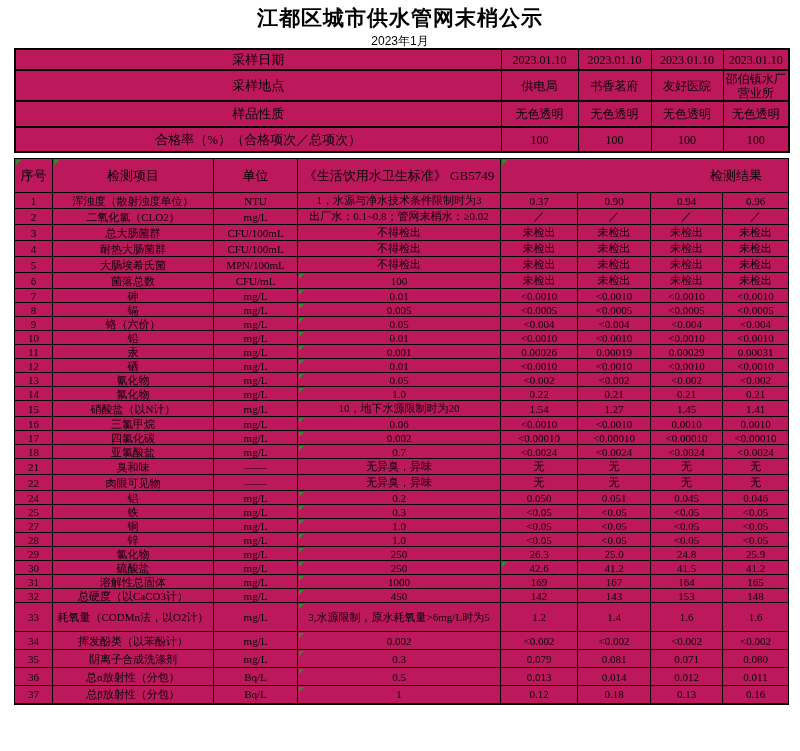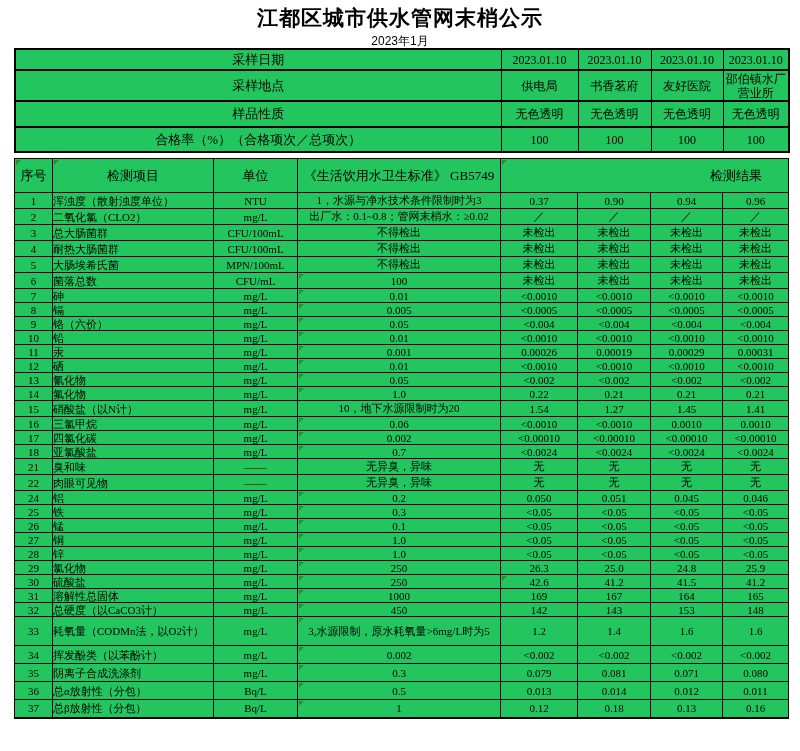--- a/index.html
+++ b/index.html
@@ -6,42 +6,42 @@
   body{width:800px;height:751px;background:#fff;color:#000;
        font-family:"Liberation Serif","DejaVu Serif",serif}
   #screen{position:relative;width:800px;height:751px;background:#fff;overflow:hidden}
 
   #page-title{position:absolute;top:4px;left:0;width:100%;text-align:center;
     font-size:21px;font-weight:bold;letter-spacing:1px;
     font-family:"Liberation Sans","DejaVu Sans",sans-serif}
   #page-subtitle{position:absolute;top:33px;left:0;width:100%;text-align:center;
     font-size:12px;font-family:"Liberation Sans","DejaVu Sans",sans-serif}
 
-  table{position:absolute;left:14px;border-collapse:collapse;table-layout:fixed;background:#22c55e}
+  table{position:absolute;left:14px;border-collapse:collapse;table-layout:fixed;background:#be185d}
 
   
   #info-table{top:48px;width:774px;border:2px solid #000}
   #info-table td{border:1px solid #000;border-top:2px solid #000;border-bottom:2px solid #000;
     padding:0;text-align:center;vertical-align:middle;overflow:hidden}
   #info-table tr:nth-child(1){height:21px}
   #info-table tr:nth-child(2){height:31px}
   #info-table tr:nth-child(3){height:26px}
   #info-table tr:nth-child(4){height:25px}
   #info-table .lbl{font-size:13px}
   #info-table .val{font-size:12px;line-height:14px}
 
   
   #main-table{top:158px;width:774px;border:1px solid #000;border-bottom:2px solid #000}
   #main-table th,#main-table td{border:1px solid #000;padding:0;vertical-align:middle;
     overflow:hidden;position:relative}
   #main-table thead tr{height:34px}
   #main-table th{font-weight:normal;font-size:13px;text-align:center}
   #main-table th.h-result{text-align:right;padding-right:26px}
   .c-no{text-align:center;font-size:11px}
-  .c-item{text-align:left;font-size:11px;line-height:12px;padding-left:2px}
+  .c-item{text-align:center;font-size:11px;line-height:12px;padding-left:2px}
   .c-unit{text-align:center;font-size:11px}
   .c-std{text-align:center;font-size:11px;white-space:nowrap}
   .c-val{text-align:center;font-size:11px}
 
   
   .tri{position:absolute;top:1px;left:1px;width:0;height:0;
     border-top:5px solid var(--tri,#2E8B2E);border-right:5px solid transparent}
 </style>
 </head>
 <body>
@@ -339,30 +339,20 @@
           <td class="c-no"><span>25</span></td>
           <td class="c-item"><span>铁</span></td>
           <td class="c-unit"><span>mg/L</span></td>
           <td class="c-std"><span class="tri"></span><span>0.3</span></td>
           <td class="c-val"><span>&lt;0.05</span></td>
           <td class="c-val"><span>&lt;0.05</span></td>
           <td class="c-val"><span>&lt;0.05</span></td>
           <td class="c-val"><span>&lt;0.05</span></td>
         </tr>
         <tr style="height: 14px;">
-          <td class="c-no"><span>26</span></td>
-          <td class="c-item"><span>锰</span></td>
-          <td class="c-unit"><span>mg/L</span></td>
-          <td class="c-std"><span class="tri"></span><span>0.1</span></td>
-          <td class="c-val"><span>&lt;0.05</span></td>
-          <td class="c-val"><span>&lt;0.05</span></td>
-          <td class="c-val"><span>&lt;0.05</span></td>
-          <td class="c-val"><span>&lt;0.05</span></td>
-        </tr>
-        <tr style="height: 14px;">
           <td class="c-no"><span>27</span></td>
           <td class="c-item"><span>铜</span></td>
           <td class="c-unit"><span>mg/L</span></td>
           <td class="c-std"><span class="tri"></span><span>1.0</span></td>
           <td class="c-val"><span>&lt;0.05</span></td>
           <td class="c-val"><span>&lt;0.05</span></td>
           <td class="c-val"><span>&lt;0.05</span></td>
           <td class="c-val"><span>&lt;0.05</span></td>
         </tr>
         <tr style="height: 14px;">

